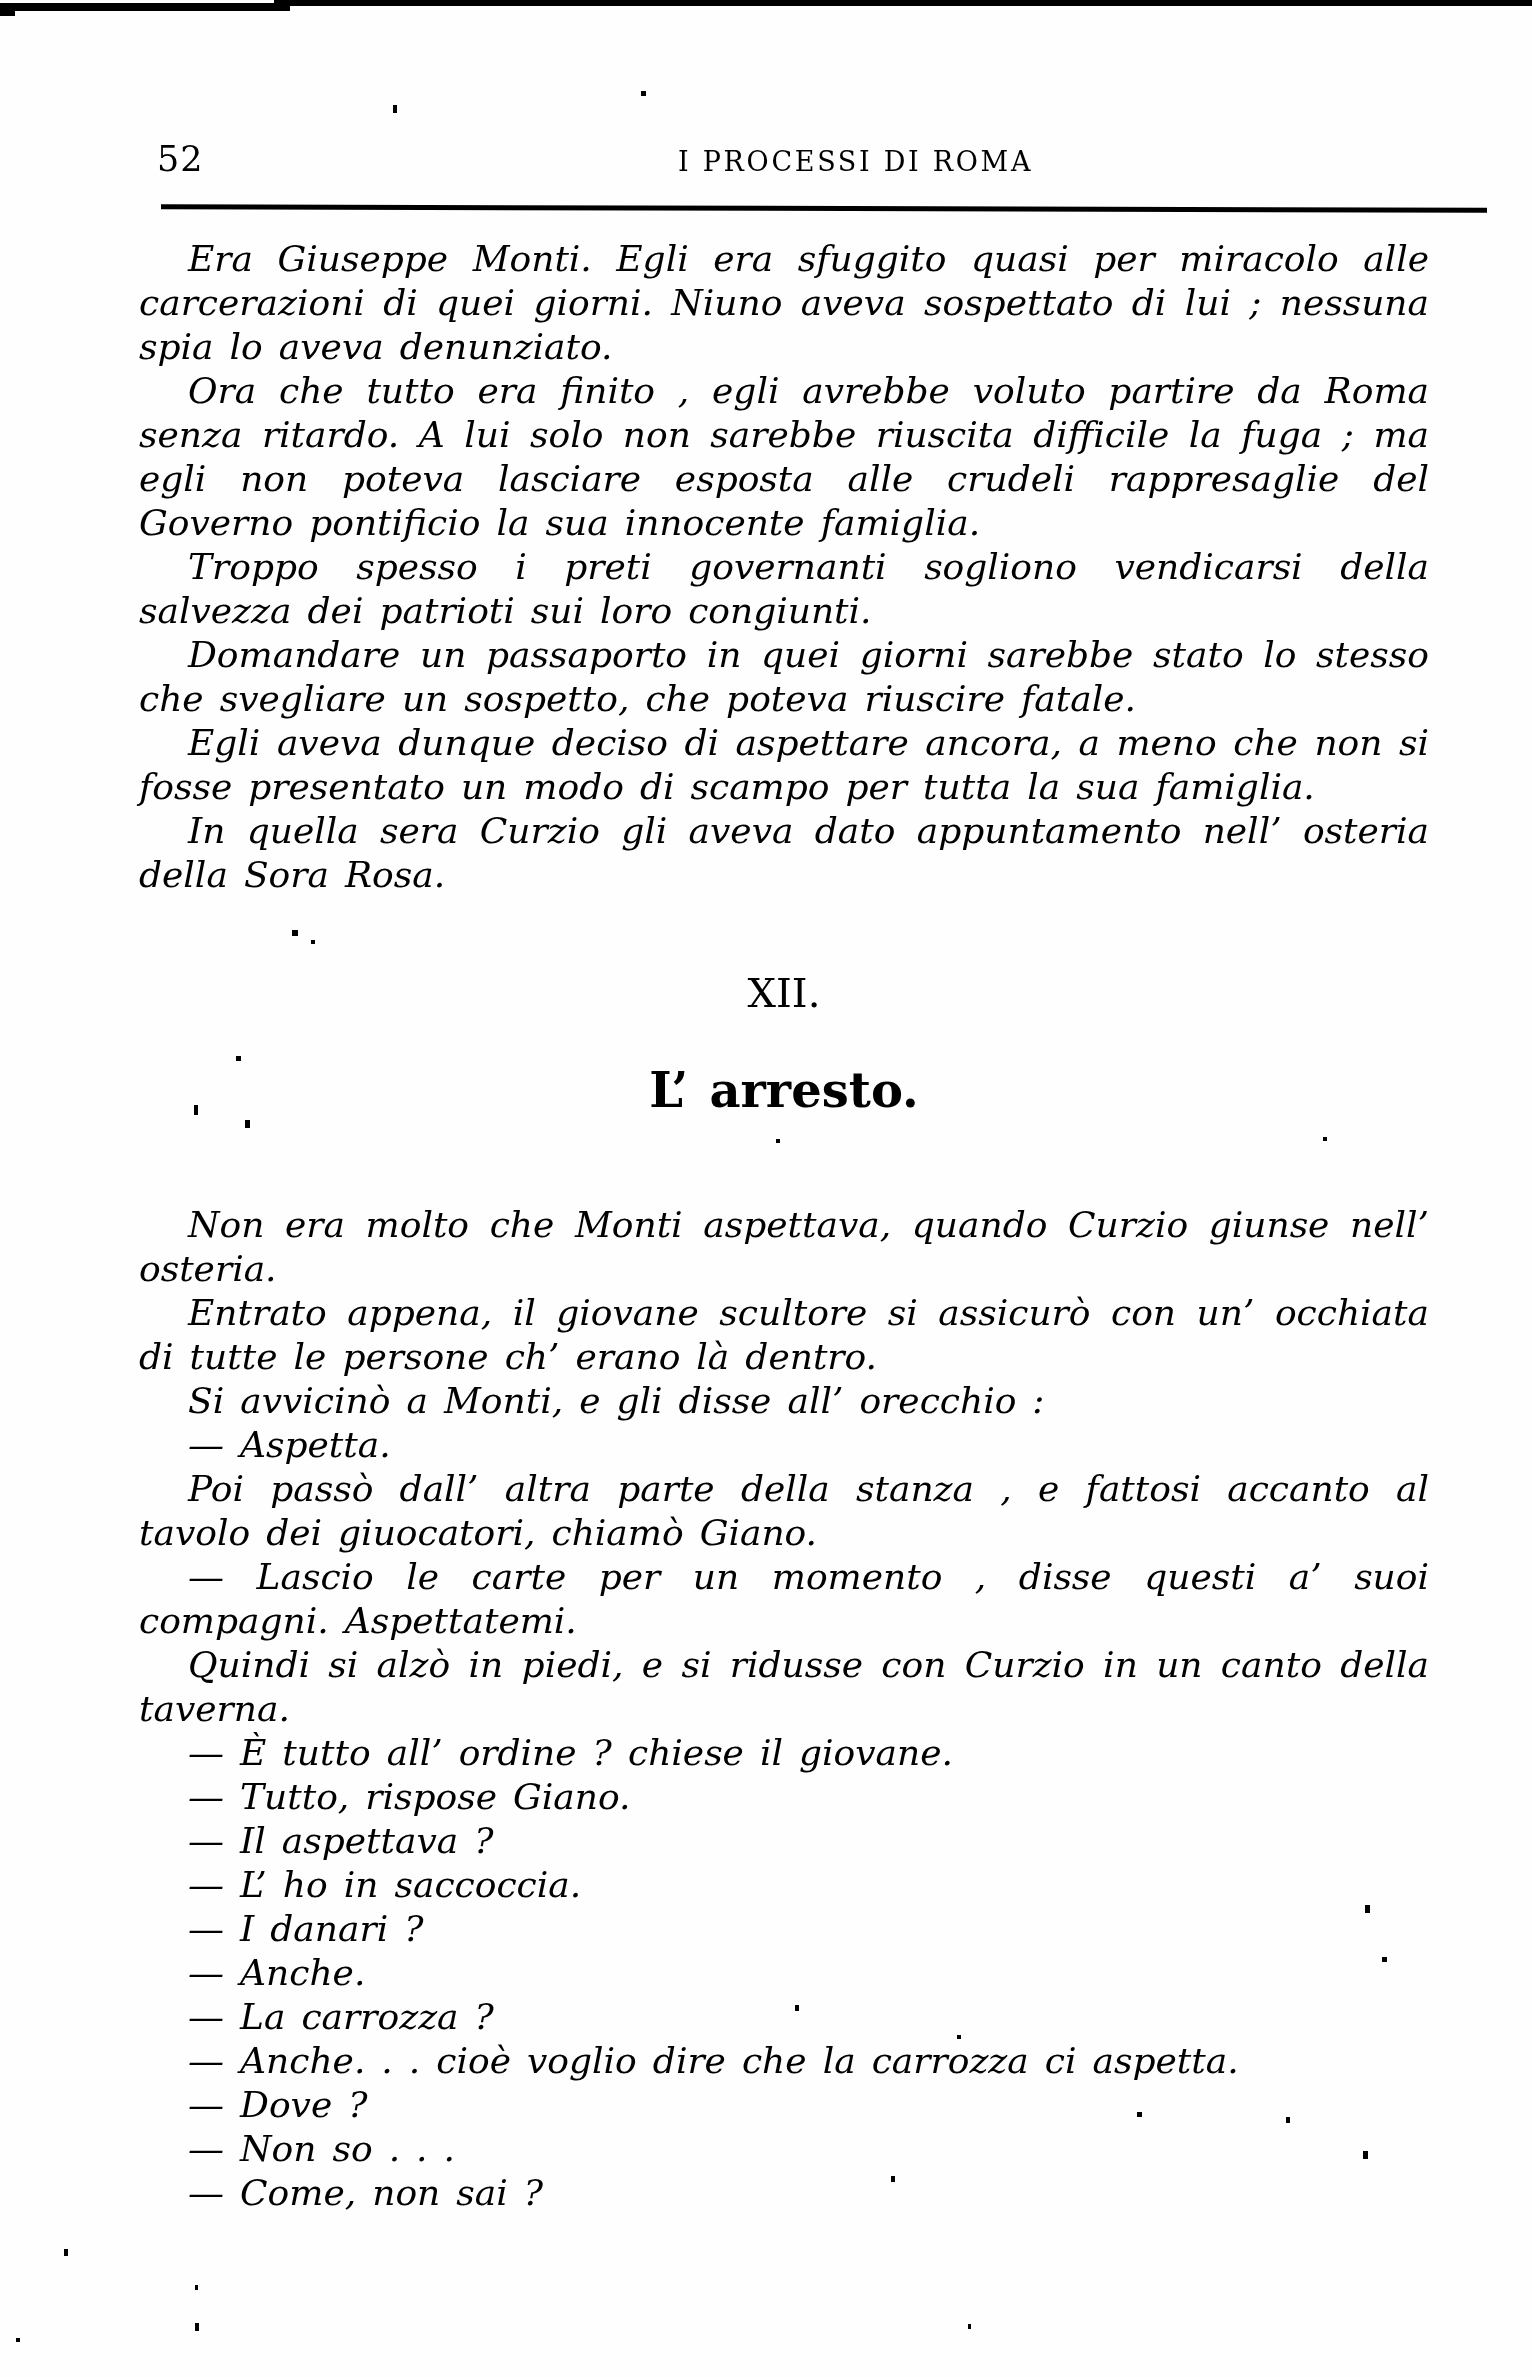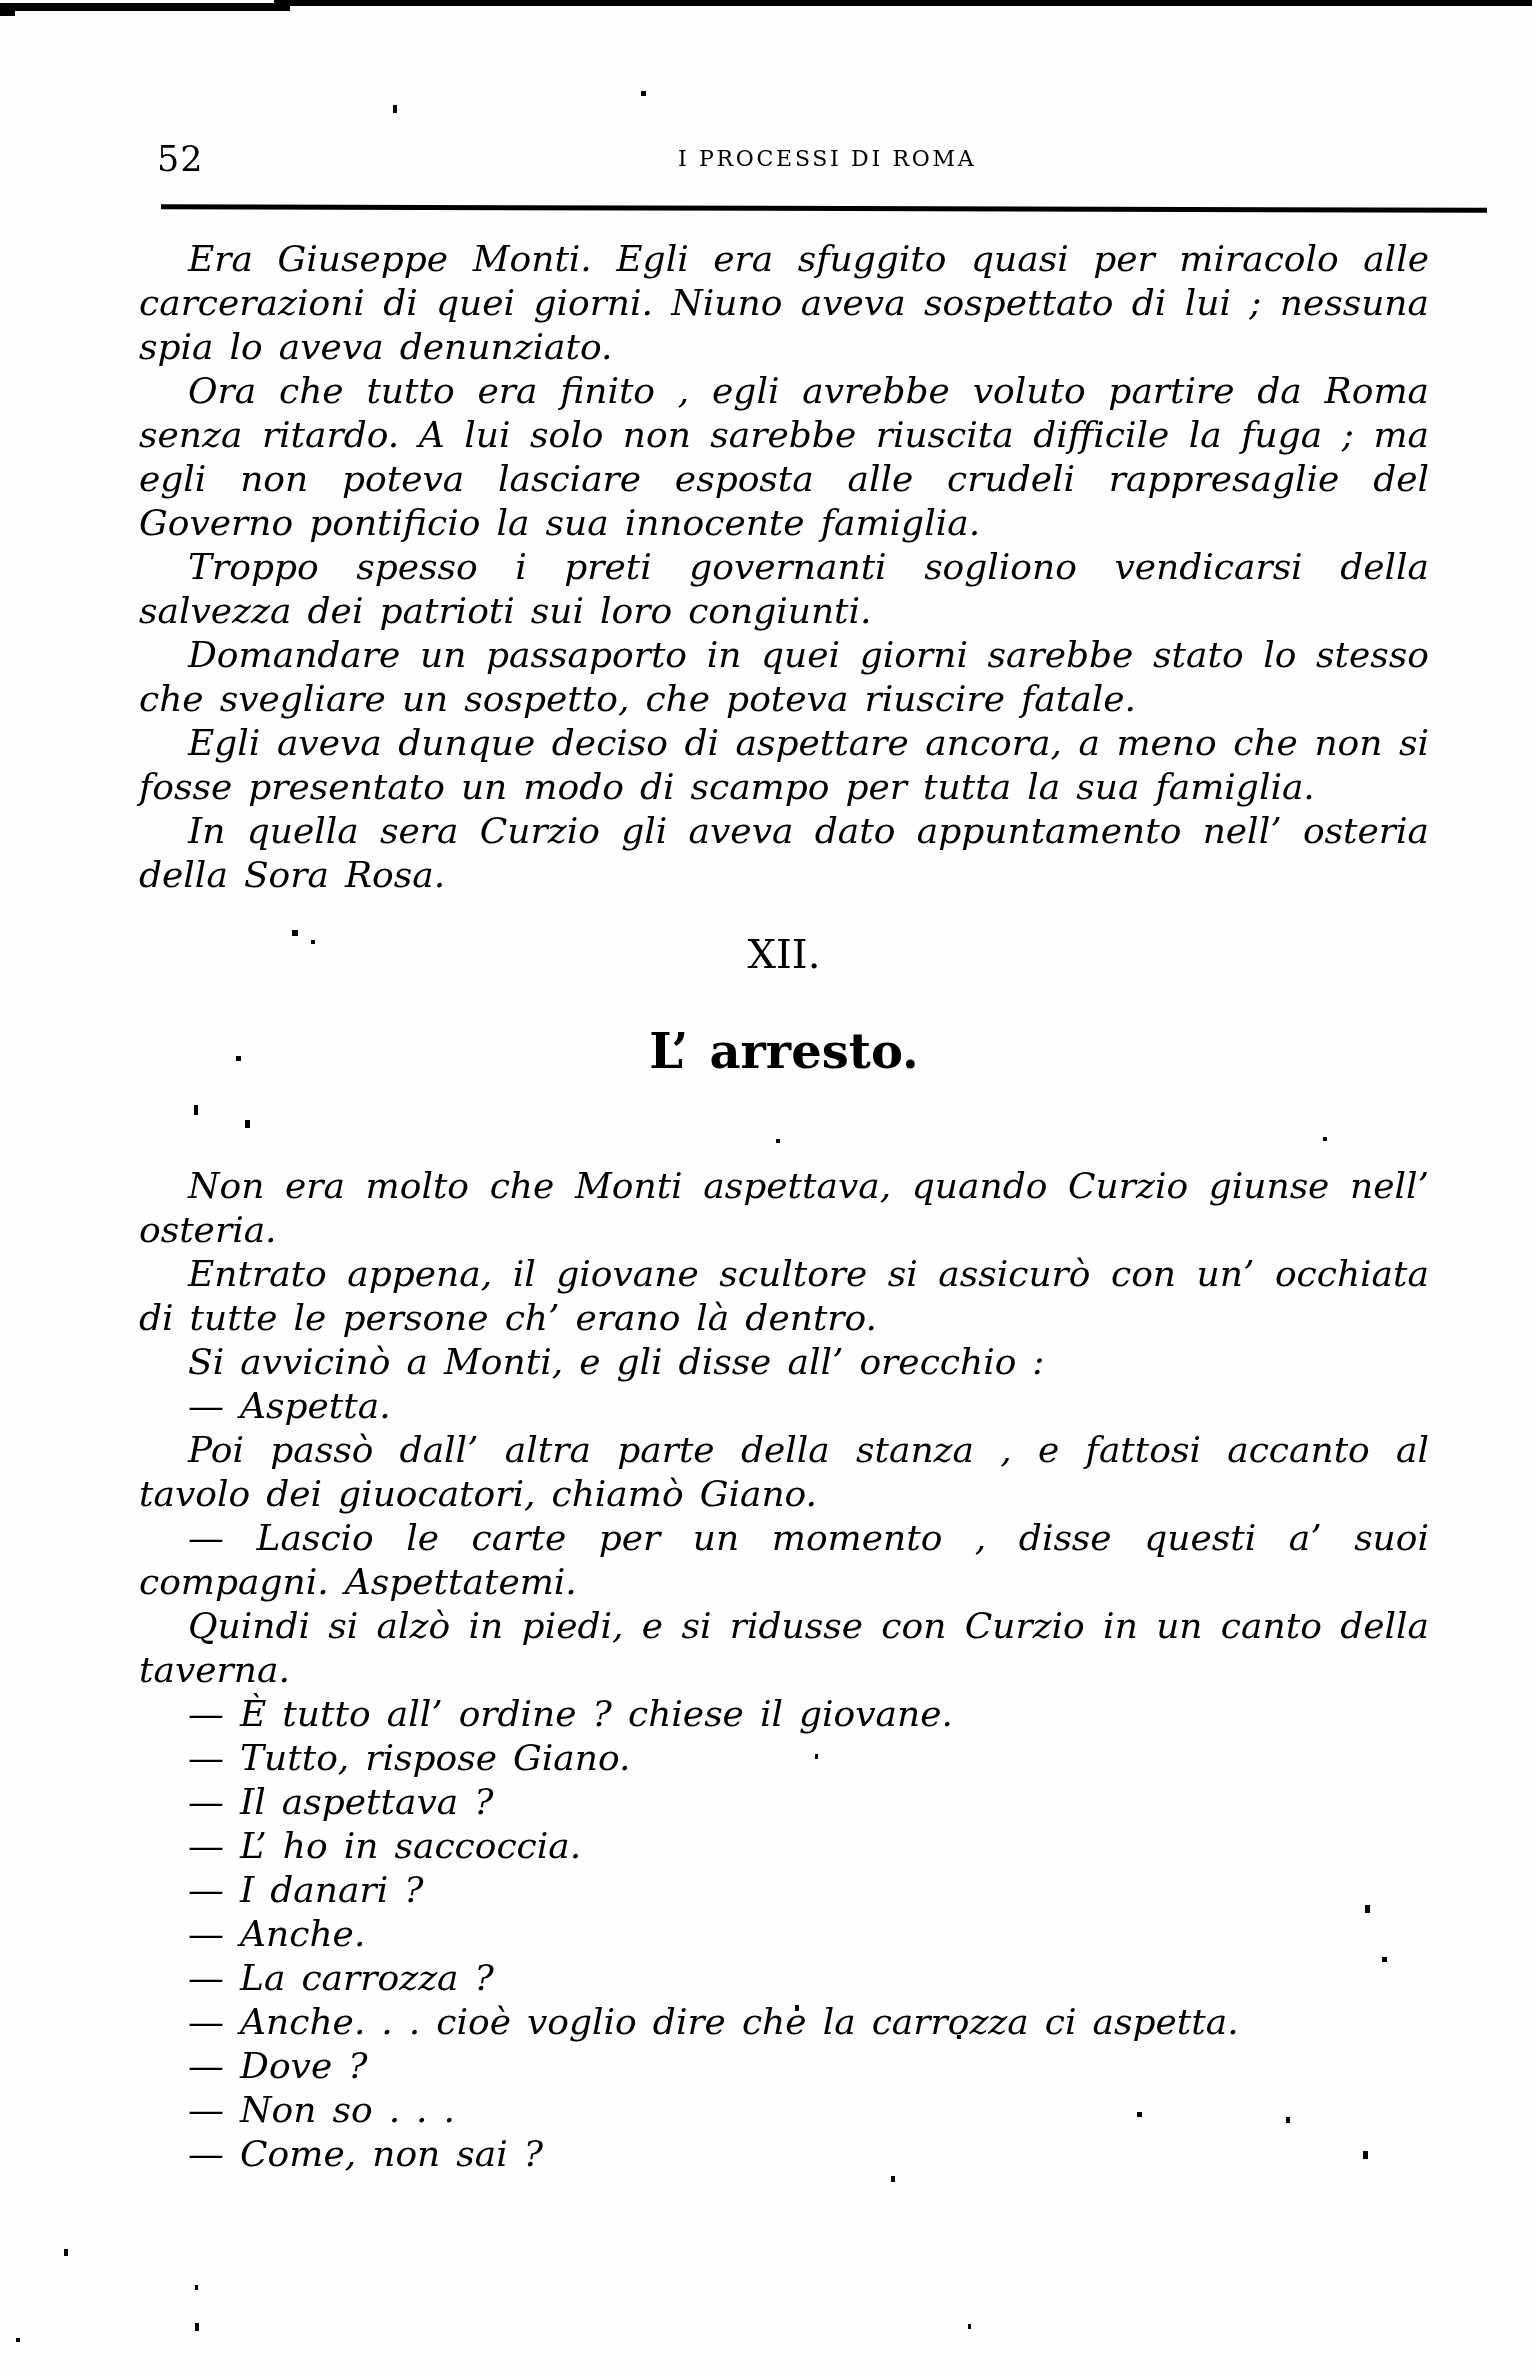--- a/index.html
+++ b/index.html
@@ -16,35 +16,35 @@
   .topbar-left{position:absolute;left:0;top:2.7px;width:290px;height:8.2px;background:#000;}
   .topbar-right{position:absolute;left:274px;top:0;width:1259px;height:6.4px;background:#000;}
   .topbar-tick{position:absolute;left:0;top:8.2px;width:14.6px;height:8.2px;background:#000;}
 
   .page-number{
     position:absolute;left:157px;top:139px;
     font-size:35px;letter-spacing:0.9px;
   }
   .running-title{
     position:absolute;left:678px;top:146px;
-    font-size:22px;letter-spacing:2.7px;white-space:nowrap;
+    font-size:27px;letter-spacing:2.7px;white-space:nowrap;
   }
   .header-rule{
     position:absolute;left:161px;top:206px;width:1326px;height:4.6px;
     background:#000;transform:rotate(0.15deg);
   }
 
   .text-block{
     position:absolute;left:139px;top:237px;width:1290px;
     font-size:36px;line-height:44px;
     text-align:justify;word-spacing:4.6px;
   }
   .para{margin:0;text-indent:49px;font-style:italic;}
   .chapter-number{
-    margin:34px 0 0 0;text-align:center;text-indent:0;
+    margin:73px 0 0 0;text-align:center;text-indent:0;
     font-size:40px;line-height:46px;
   }
   .chapter-title{
     margin:53px 0 0 0;text-align:center;text-indent:0;
     font-size:48px;line-height:42px;font-weight:bold;
   }
   .first-after-heading{margin-top:92px;}
 
   .speck{position:absolute;background:#000;}
 </style>

